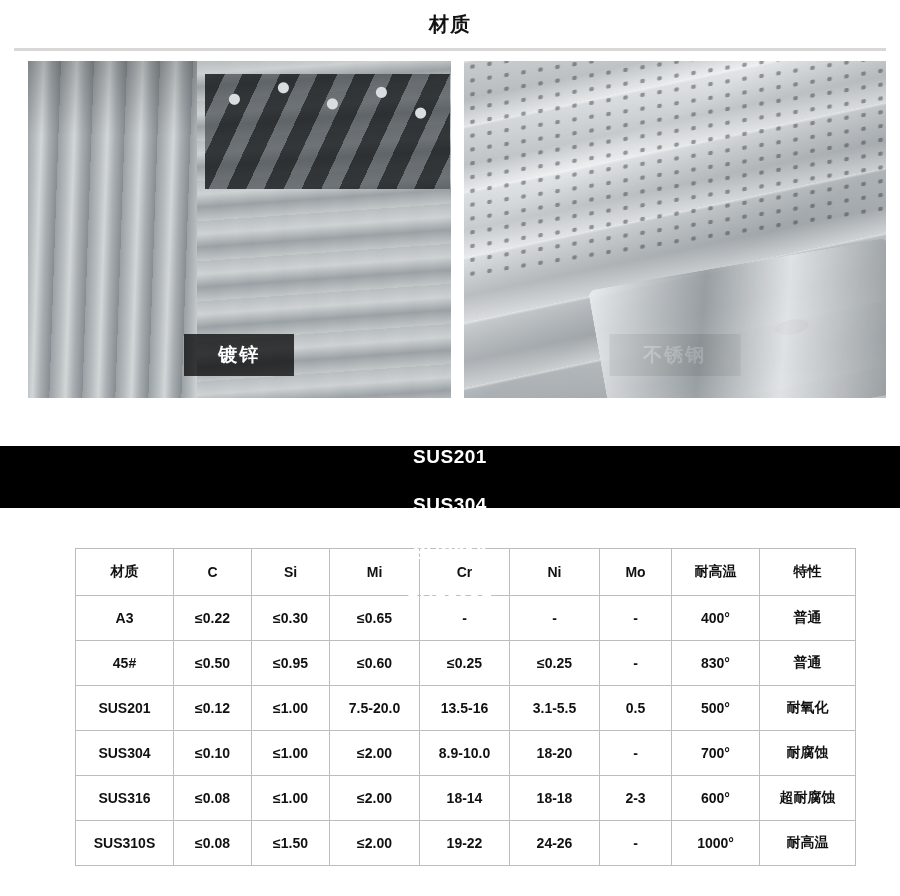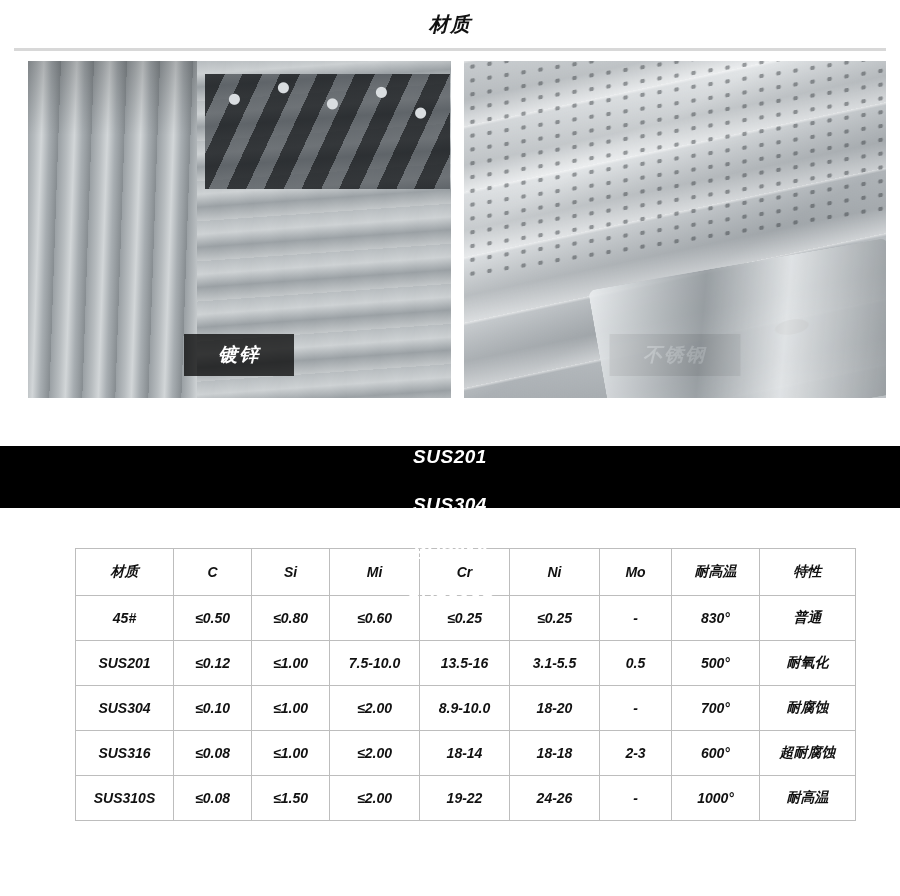--- a/index.html
+++ b/index.html
@@ -11,21 +11,20 @@
     height: 896px;
     background: #ffffff;
     font-family: "Liberation Sans", sans-serif;
     color: #111;
     overflow: hidden;
   }
   .page {
     width: 900px;
     height: 779px;
     position: relative;
-    font-style: italic;
   }
 
   
   .header {
     height: 48px;
     display: flex;
     align-items: center;
     justify-content: center;
     position: relative;
   }
@@ -241,35 +240,46 @@
           <td>Mi</td>
           <td>Cr</td>
           <td>Ni</td>
           <td>Mo</td>
           <td>耐高温</td>
           <td>特性</td>
         </tr>
       </thead>
       <tbody>
         <tr>
+          <td>A3</td>
+          <td>≤0.22</td>
+          <td>≤0.30</td>
+          <td>≤0.65</td>
+          <td>-</td>
+          <td>-</td>
+          <td>-</td>
+          <td>400°</td>
+          <td>普通</td>
+        </tr>
+        <tr>
           <td>45#</td>
           <td>≤0.50</td>
-          <td>≤0.80</td>
+          <td>≤0.95</td>
           <td>≤0.60</td>
           <td>≤0.25</td>
           <td>≤0.25</td>
           <td>-</td>
           <td>830°</td>
           <td>普通</td>
         </tr>
         <tr>
           <td>SUS201</td>
           <td>≤0.12</td>
           <td>≤1.00</td>
-          <td>7.5-10.0</td>
+          <td>7.5-20.0</td>
           <td>13.5-16</td>
           <td>3.1-5.5</td>
           <td>0.5</td>
           <td class="dashed-bottom">500°</td>
           <td>耐氧化</td>
         </tr>
         <tr>
           <td>SUS304</td>
           <td>≤0.10</td>
           <td>≤1.00</td>

